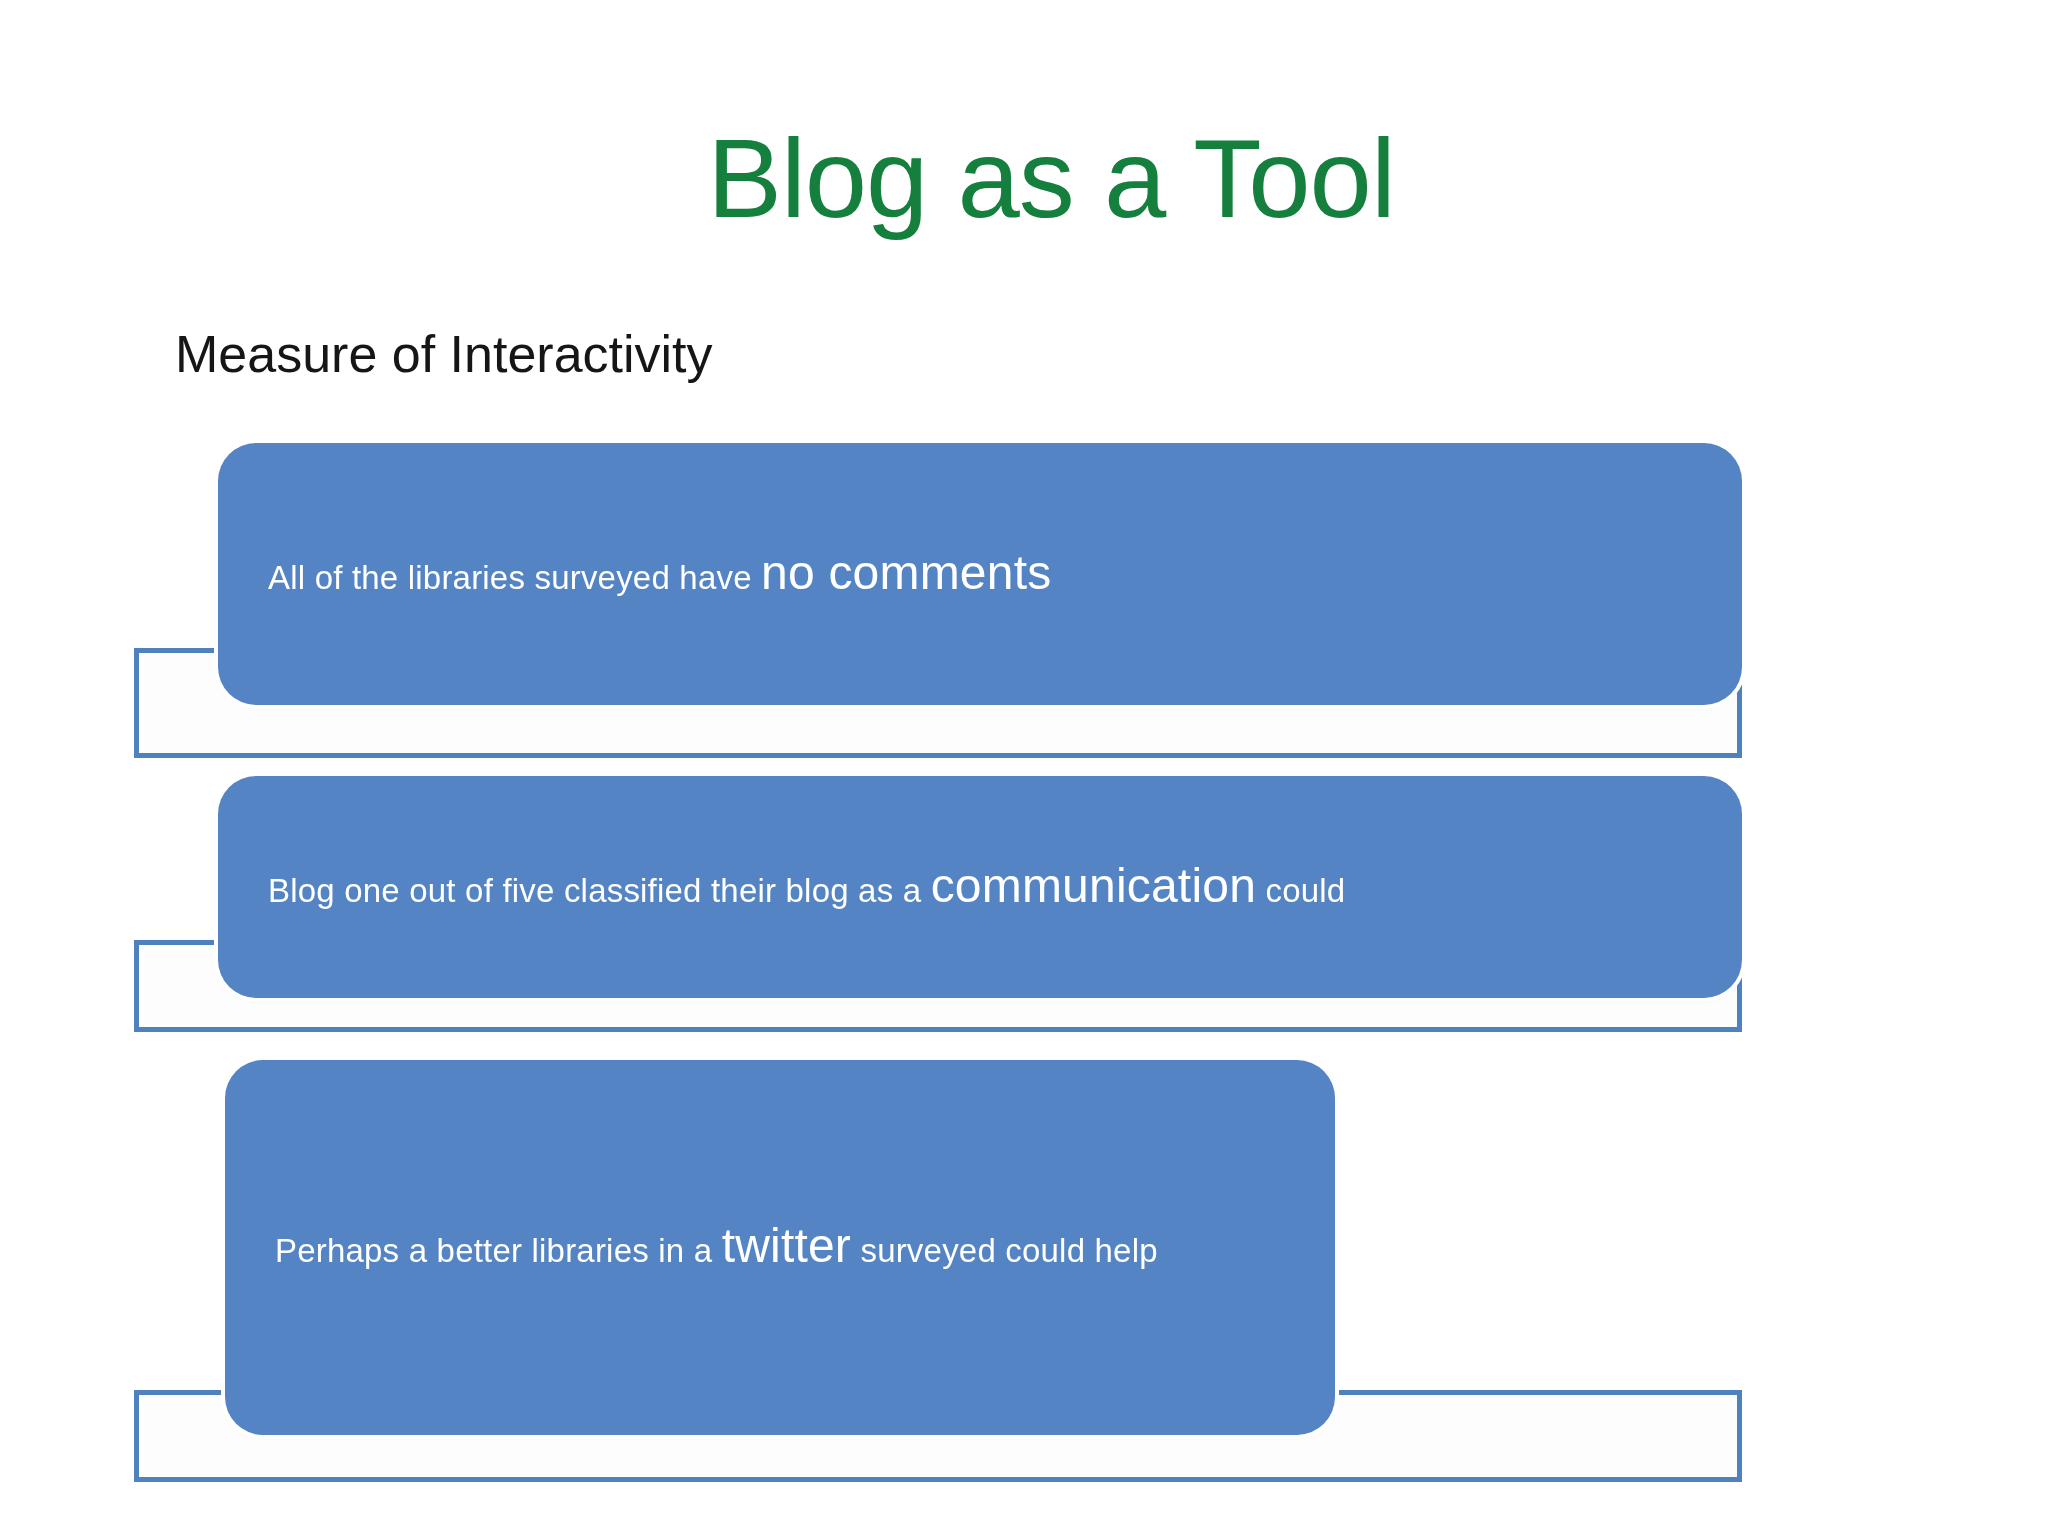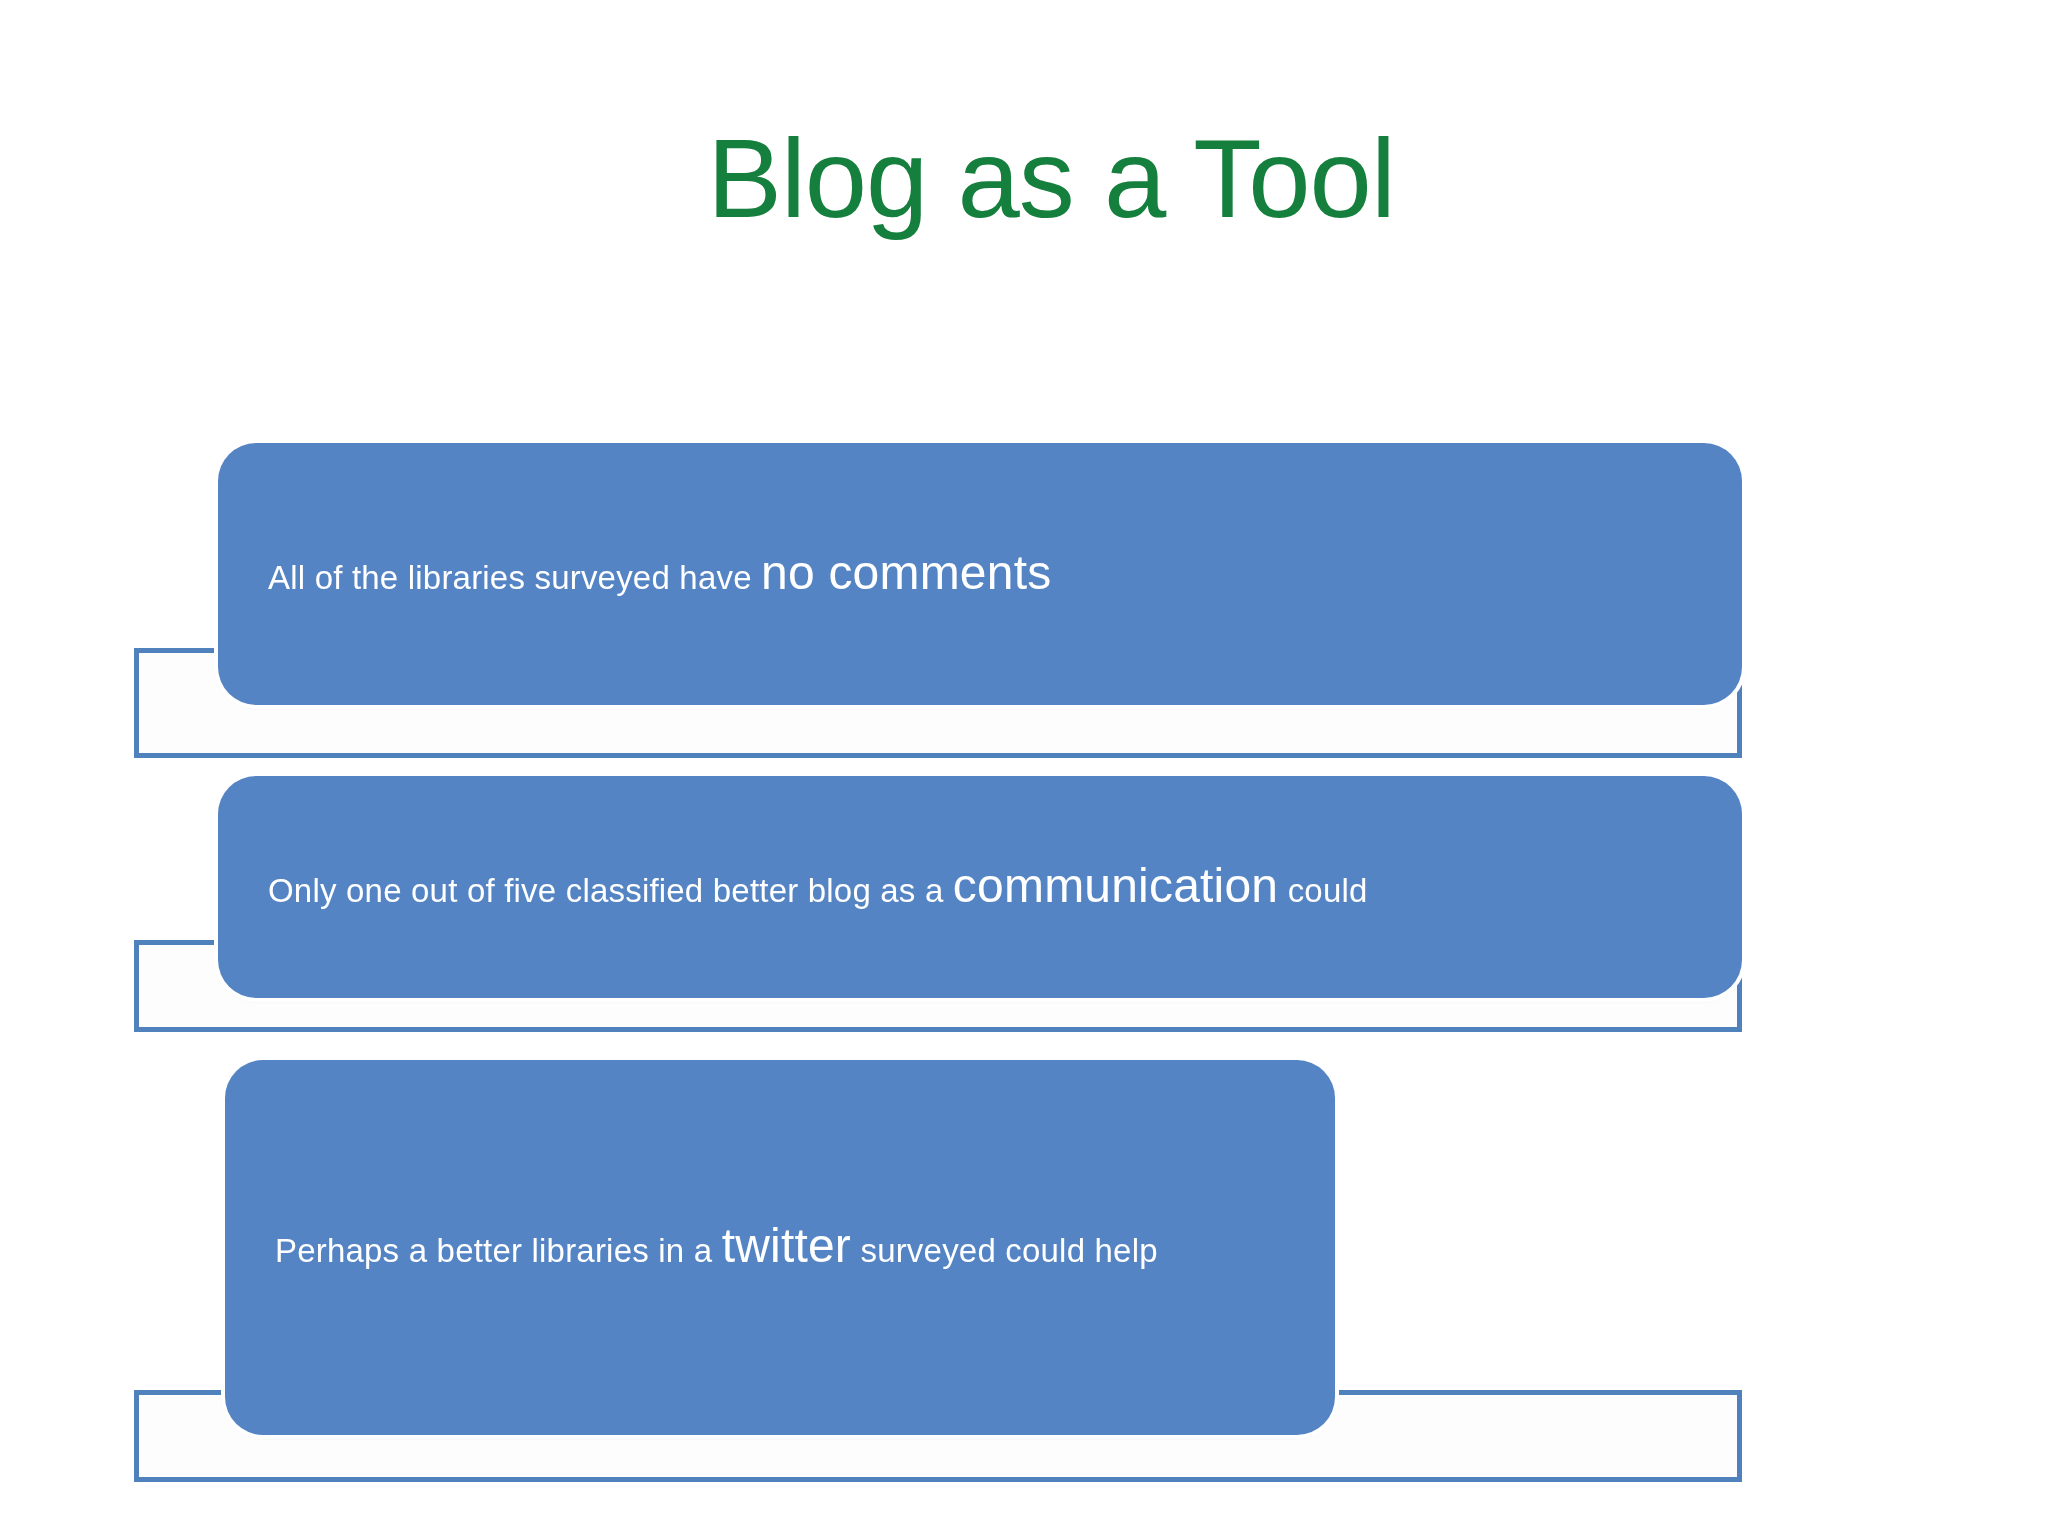--- a/index.html
+++ b/index.html
@@ -113,37 +113,38 @@
   .outline-box { z-index: 1; }
   .chevron-box { z-index: 2; }
 </style>
 </head>
 <body>
 
 <div id="slide">
 
   <div class="slide-title">Blog as a Tool</div>
 
+  <div class="slide-subtitle">Measure of Interactivity</div>
 
   <div class="diagram">
 
     <div class="group" id="group-1">
       <div class="outline-box"></div>
       <div class="chevron-box">
         <div class="chevron-text">
           <span>All of the libraries surveyed have </span><span class="big">no comments</span><span></span>
         </div>
       </div>
     </div>
 
     <div class="group" id="group-2">
       <div class="outline-box"></div>
       <div class="chevron-box">
         <div class="chevron-text">
-          <span>Only one out of five classified better blog as a </span><span class="big">communication</span><span> could</span>
+          <span>Blog one out of five classified their blog as a </span><span class="big">communication</span><span> could</span>
         </div>
       </div>
     </div>
 
     <div class="group" id="group-3">
       <div class="outline-box"></div>
       <div class="chevron-box">
         <div class="chevron-text">
           <span>Perhaps a better libraries in a </span><span class="big">twitter</span><span> surveyed could help</span>
         </div>

